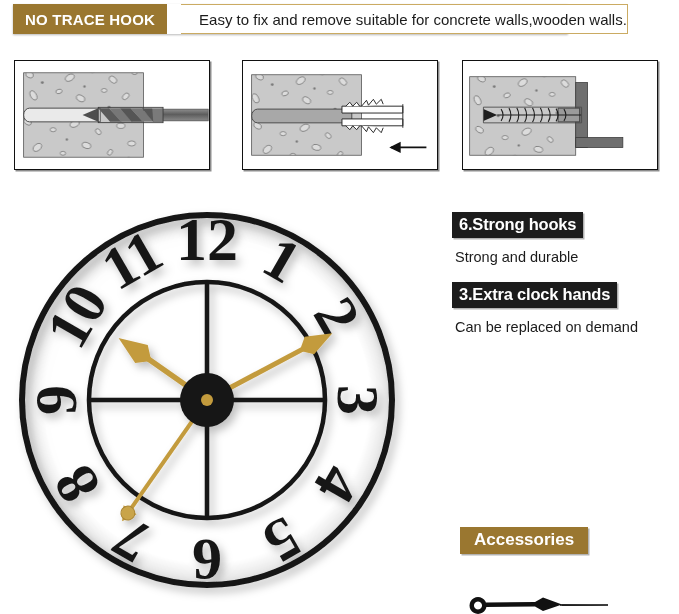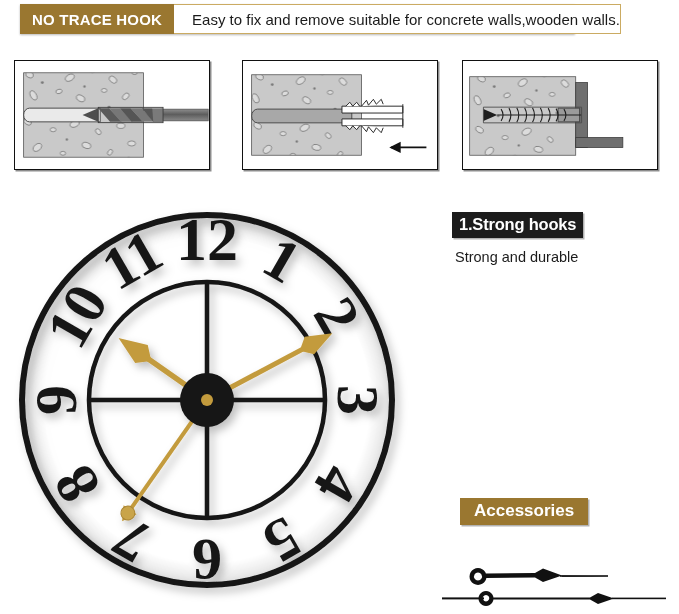--- a/index.html
+++ b/index.html
@@ -6,21 +6,21 @@
   html, body {
     width: 679px; height: 614px;
     background: #ffffff;
     font-family: "Liberation Sans", sans-serif;
     overflow: hidden;
   }
   #page { position: relative; width: 679px; height: 614px; background: #fff; }
 
   
   .header-banner {
-    position: absolute; left: 20px; top: 4px; width: 555px; height: 30px;
+    position: absolute; left: 13px; top: 4px; width: 555px; height: 30px;
     display: flex; align-items: stretch;
     box-shadow: 0 1px 2px rgba(0,0,0,0.28);
   }
   .header-tag {
     background: #9a7730;
     color: #ffffff;
     display: flex; align-items: center; justify-content: center;
     padding: 0 12px;
     font-size: 15px; font-weight: bold; letter-spacing: 0.2px;
     white-space: nowrap;
@@ -28,20 +28,21 @@
   .header-body {
     flex: 1;
     background: #ffffff;
     border: 1px solid #c7a košice;
     border: 1px solid #cbab62;
     border-left: none;
     display: flex; align-items: center;
     padding-left: 18px;
     font-size: 15px; color: #1b1b1b;
     white-space: nowrap;
+    margin-left: 14px;
   }
 
   
   .steps { position: absolute; left: 14px; top: 60px; width: 652px; height: 110px; }
   .step-box {
     position: absolute; top: 0; width: 196px; height: 110px;
     border: 1.4px solid #111; background: #fff;
     box-shadow: 1.5px 1.5px 0 rgba(0,0,0,0.45);
     overflow: hidden;
   }
@@ -66,21 +67,21 @@
     box-shadow: 1.5px 1.5px 0 rgba(0,0,0,0.30);
   }
   .feat-desc {
     font-size: 14.5px; color: #1b1b1b;
     margin: 11px 0 0 3px;
     white-space: nowrap;
   }
   .feat-block { margin-bottom: 17px; }
 
   
-  .accessories { position: absolute; left: 460px; top: 498px; width: 215px; }
+  .accessories { position: absolute; left: 460px; top: 527px; width: 215px; }
   .acc-label {
     display: inline-block;
     background: #9a7730; color: #ffffff;
     font-size: 17px; font-weight: bold;
     padding: 3px 14px 4px 14px;
     box-shadow: 1.5px 1.5px 0 rgba(0,0,0,0.30);
   }
   .acc-hands { position: absolute; left: -18px; top: 52px; width: 235px; height: 62px; }
   .acc-hands svg { display: block; width: 100%; height: 100%; }
 </style>
@@ -338,27 +339,31 @@
         </g>
 
         <circle cx="193" cy="200" r="185" fill="url(#shade)"></circle>
       </g>
     </svg>
   </div>
 
   <div class="features">
 
     <div class="feat-block">
-      <span class="feat-label">1.Strong hooks</span>
+      <span class="feat-label">6.Strong hooks</span>
       <div class="feat-desc">Strong and durable</div>
     </div>
 
     <div class="feat-block">
     </div>
 
+    <div class="feat-block">
+      <span class="feat-label">3.Extra clock hands</span>
+      <div class="feat-desc">Can be replaced on demand</div>
+    </div>
   </div>
 
   <div class="accessories">
     <span class="acc-label">Accessories</span>
     <div class="acc-hands">
       <svg viewBox="0 0 235 62">
 
         <g fill="#111111">
           <path d="M36 18 a8.5 8.5 0 1 0 0.01 0 z M36 22.5 a4 4 0 1 1 -0.01 0 z" fill-rule="evenodd"></path>
           <path d="M44 23.5 L93 23 L101 18.5 L120 25.5 L101 32 L93 27.5 L44 28 Z"></path>

